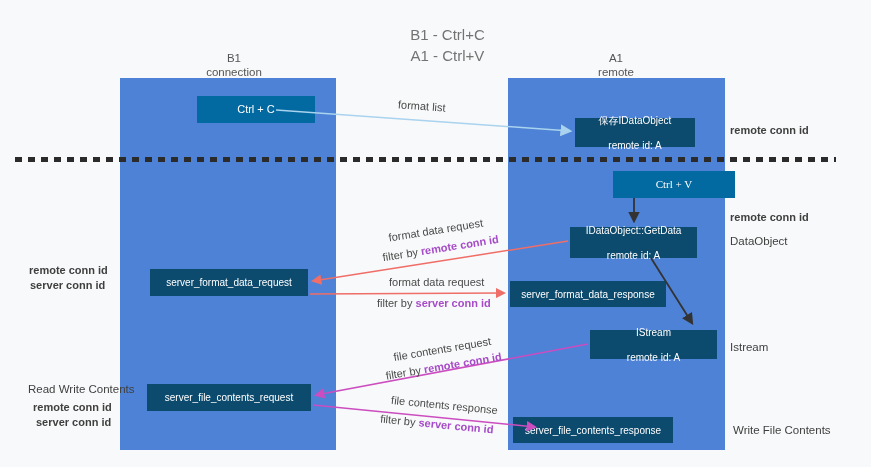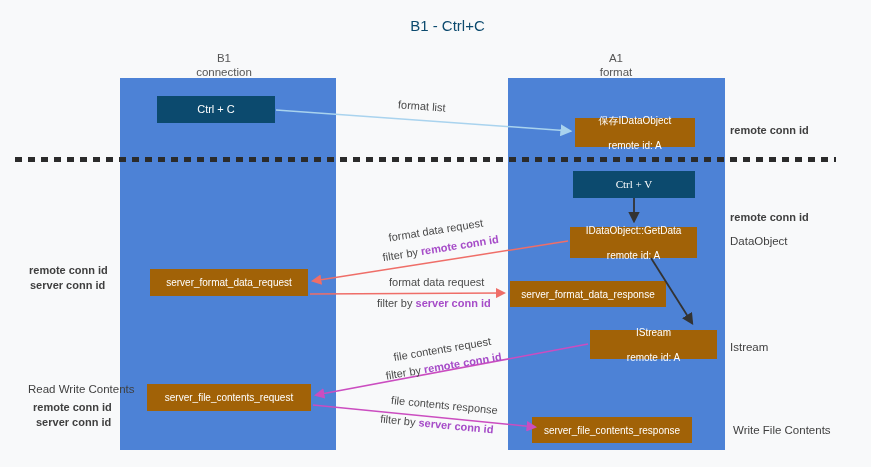--- a/index.html
+++ b/index.html
@@ -7,74 +7,75 @@
   body {
     font-family:"Liberation Sans", sans-serif;
     background:#f8f9fa;
     position:relative;
     overflow:hidden;
     color:#3d3d3d;
   }
   .canvas { position:absolute; inset:0; }
 
   .title {
-    position:absolute; left:330px; top:15px; width:235px;
-    text-align:center; font-size:15px; line-height:21px; color:#0c4a6e;
+    position:absolute; left:330px; top:24px; width:235px;
+    text-align:center; font-size:15px; line-height:21px; color:#737373;
   }
   .lane-header {
     position:absolute; top:51px; width:100px; text-align:center;
     font-size:11.5px; line-height:14px; color:#555;
   }
-  .lane-header.left { left:174px; }
+  .lane-header.left { left:184px; }
   .lane-header.right { left:566px; }
 
   .lane { position:absolute; top:78px; height:372px; background:#4d82d6; z-index:1; }
   .lane.left { left:120px; width:216px; }
   .lane.right { left:508px; width:217px; }
 
   .divider {
     position:absolute; top:157px; left:15px; width:821px; height:5px; z-index:4;
     background:repeating-linear-gradient(90deg,#2b2b2b 0 7px,transparent 7px 13px);
   }
 
   .node {
     position:absolute; z-index:2; color:#fff; text-align:center;
     display:flex; flex-direction:column; justify-content:center;
     font-size:10px; line-height:13px;
   }
-  .node.green { background:#0c4a6e; }
-  .node.orange { background:#a16207;gap:12px; }
+  .node.green { background:#0369a1;margin-left:40px; }
+  .node.orange { background:#0c4a6e;gap:12px; }
 
   svg.arrows { position:absolute; left:0; top:0; z-index:3; pointer-events:none; }
 
   .flow-label {
     position:absolute; z-index:4; font-size:11px; color:#4a4a4a; white-space:nowrap;
   }
   .purple { color:#a64cc8; font-weight:bold; }
   .greentxt { color:#6cbf6e; font-weight:bold; }
   .side-label {
     position:absolute; z-index:4; font-size:11.5px; color:#3f3f3f; white-space:nowrap;
   }
 </style>
 </head>
 <body>
 
 <div class="canvas">
 
   <div class="title">
     <div>B1 - Ctrl+C</div>
+    <div>A1 - Ctrl+V</div>
   </div>
 
   <div class="lane-header left">
     <div>B1</div>
     <div>connection</div>
   </div>
   <div class="lane-header right">
     <div>A1</div>
-    <div>format</div>
+    <div>remote</div>
   </div>
 
   <div class="lane left"></div>
   <div class="lane right"></div>
 
   <div class="divider"></div>
 
   <svg class="arrows" width="871" height="467">
     <defs>
       <marker id="ah-blue" viewBox="0 0 10 10" refX="8" refY="5" markerWidth="7.5" markerHeight="7.5" orient="auto">
@@ -127,21 +128,21 @@
 
   <div class="node orange" style="left:590px; top:330px; width:127px; height:29px;">
     <span>IStream</span>
     <span>remote id: A</span>
   </div>
 
   <div class="node orange" style="left:147px; top:384px; width:164px; height:27px;">
     <span>server_file_contents_request</span>
   </div>
 
-  <div class="node orange" style="left:532px; top:417px; width:160px; height:26px;">
+  <div class="node orange" style="left:513px; top:417px; width:160px; height:26px;">
     <span>server_file_contents_response</span>
   </div>
 
   <div class="flow-label" style="left:398px; top:100px; transform:rotate(4deg);">format list</div>
 
   <div class="flow-label" style="left:388px; top:224px; transform:rotate(-9deg);">format data request</div>
   <div class="flow-label" style="left:382px; top:242px; transform:rotate(-9deg);">
     <span>filter by </span><span class="purple">remote conn id</span>
   </div>
 

